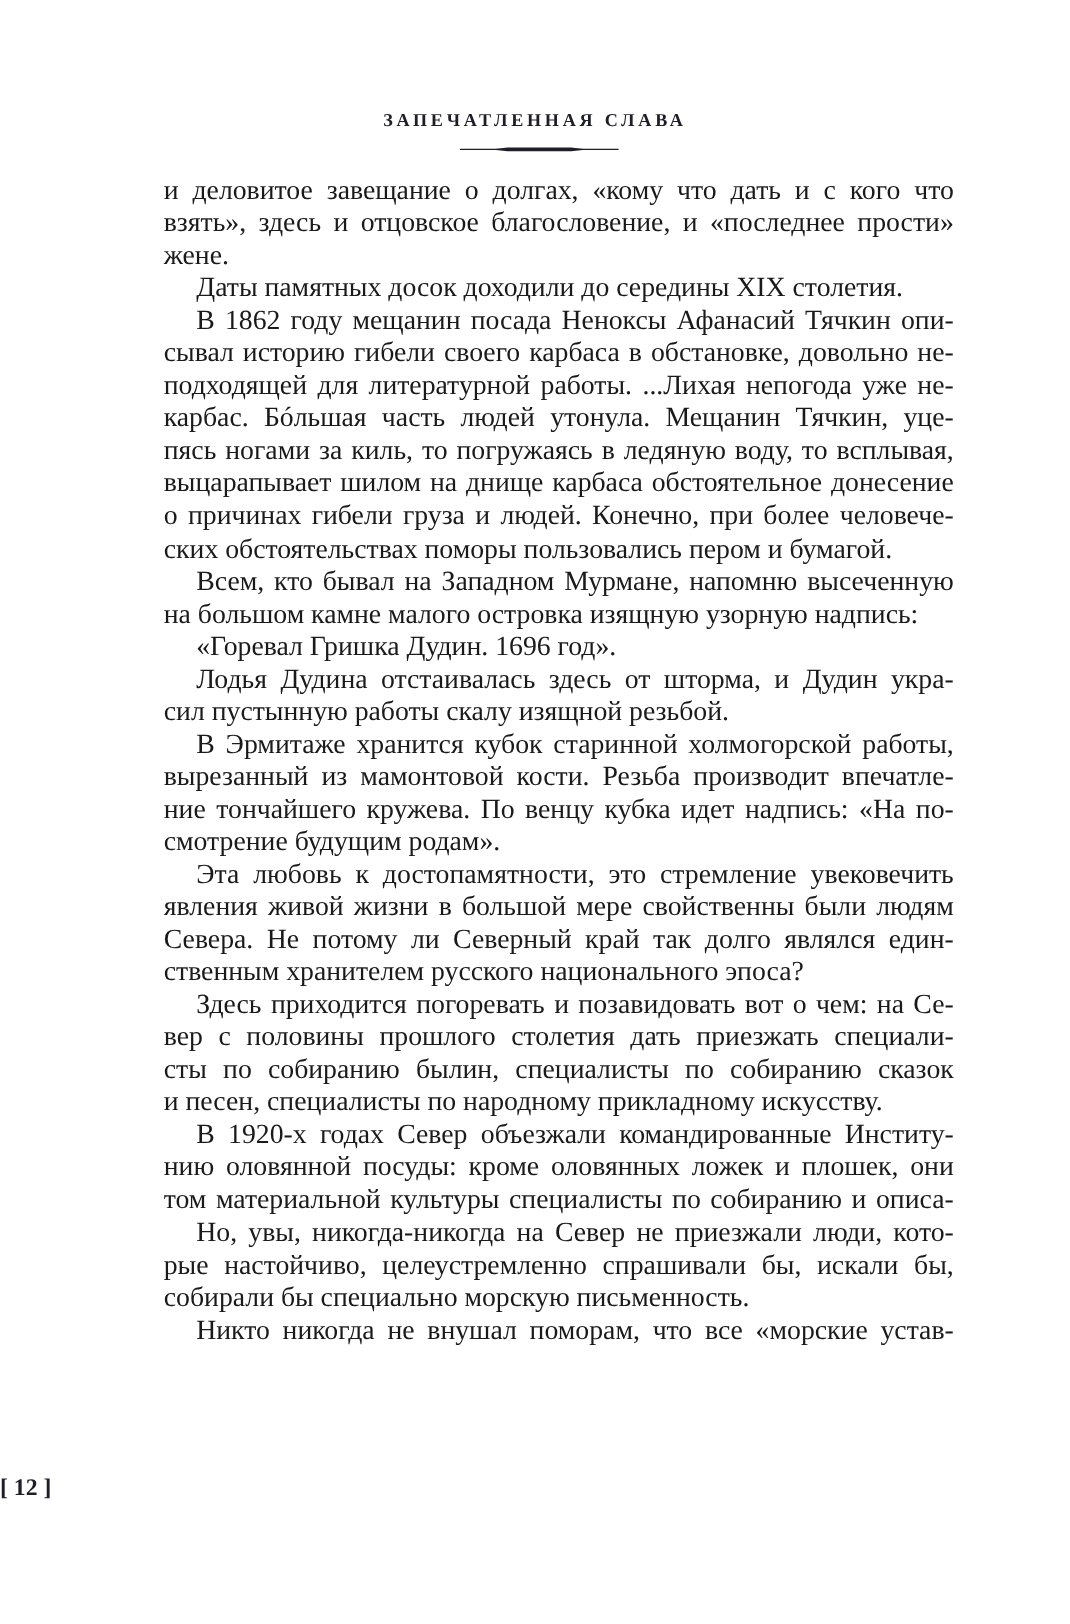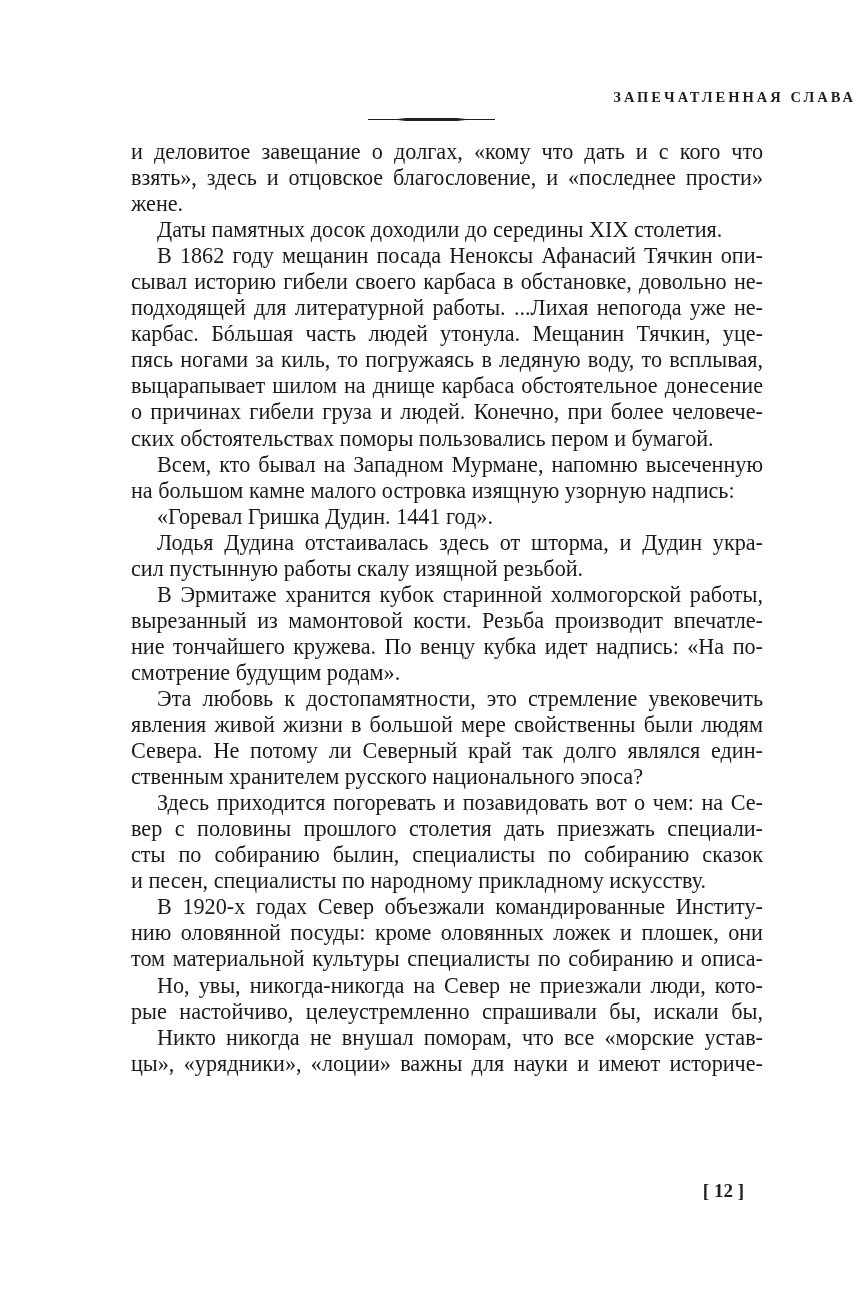--- a/index.html
+++ b/index.html
@@ -13,21 +13,21 @@
       position: relative;
       overflow: hidden;
       font-family: "Liberation Serif", "DejaVu Serif", serif;
       color: #1a1a1a;
     }
     .running-head {
       position: absolute;
       top: 89px;
       left: 0;
       width: 856px;
-      text-align: right;
+      text-align: center;
       font-size: 14.5px;
       font-weight: bold;
       letter-spacing: 3px;
       color: #1e1e28;
     }
     .head-rule {
       position: absolute;
       top: 117px;
       left: 368px;
       width: 127px;
@@ -53,21 +53,21 @@
       text-align-last: left;
     }
     .line.indent {
       padding-left: 26px;
     }
     .folio {
       position: absolute;
       top: 1180px;
       left: 0;
       width: 744px;
-      text-align: right;
+      text-align: left;
       font-size: 19px;
       font-weight: bold;
       color: #1e1e28;
     }
   </style>
 </head>
 <body>
 
 <div class="running-head">ЗАПЕЧАТЛЕННАЯ СЛАВА</div>
 
@@ -84,37 +84,37 @@
     <span class="line indent">В 1862 году мещанин посада Неноксы Афанасий Тячкин опи-</span>
     <span class="line">сывал историю гибели своего карбаса в обстановке, довольно не-</span>
     <span class="line">подходящей для литературной работы. ...Лихая непогода уже не-</span>
     <span class="line">карбас. Бóльшая часть людей утонула. Мещанин Тячкин, уце-</span>
     <span class="line">пясь ногами за киль, то погружаясь в ледяную воду, то всплывая,</span>
     <span class="line">выцарапывает шилом на днище карбаса обстоятельное донесение</span>
     <span class="line">о причинах гибели груза и людей. Конечно, при более человече-</span>
     <span class="line last">ских обстоятельствах поморы пользовались пером и бумагой.</span>
     <span class="line indent">Всем, кто бывал на Западном Мурмане, напомню высеченную</span>
     <span class="line last">на большом камне малого островка изящную узорную надпись:</span>
-    <span class="line indent last">«Горевал Гришка Дудин. 1441 год».</span>
+    <span class="line indent last">«Горевал Гришка Дудин. 1696 год».</span>
     <span class="line indent">Лодья Дудина отстаивалась здесь от шторма, и Дудин укра-</span>
     <span class="line last">сил пустынную работы скалу изящной резьбой.</span>
     <span class="line indent">В Эрмитаже хранится кубок старинной холмогорской работы,</span>
     <span class="line">вырезанный из мамонтовой кости. Резьба производит впечатле-</span>
     <span class="line">ние тончайшего кружева. По венцу кубка идет надпись: «На по-</span>
     <span class="line last">смотрение будущим родам».</span>
     <span class="line indent">Эта любовь к достопамятности, это стремление увековечить</span>
     <span class="line">явления живой жизни в большой мере свойственны были людям</span>
     <span class="line">Севера. Не потому ли Северный край так долго являлся един-</span>
     <span class="line last">ственным хранителем русского национального эпоса?</span>
     <span class="line indent">Здесь приходится погоревать и позавидовать вот о чем: на Се-</span>
     <span class="line">вер с половины прошлого столетия дать приезжать специали-</span>
     <span class="line">сты по собиранию былин, специалисты по собиранию сказок</span>
     <span class="line last">и песен, специалисты по народному прикладному искусству.</span>
     <span class="line indent">В 1920-х годах Север объезжали командированные Институ-</span>
     <span class="line">нию оловянной посуды: кроме оловянных ложек и плошек, они</span>
     <span class="line">том материальной культуры специалисты по собиранию и описа-</span>
     <span class="line indent">Но, увы, никогда-никогда на Север не приезжали люди, кото-</span>
     <span class="line">рые настойчиво, целеустремленно спрашивали бы, искали бы,</span>
+    <span class="line last">собирали бы специально морскую письменность.</span>
     <span class="line indent">Никто никогда не внушал поморам, что все «морские устав-</span>
-    <span class="line">цы», «урядники», «лоции» важны для науки и имеют историче-</span>
   </div>
 
 <div class="folio">[ 12 ]</div>
 
 </body></html>

